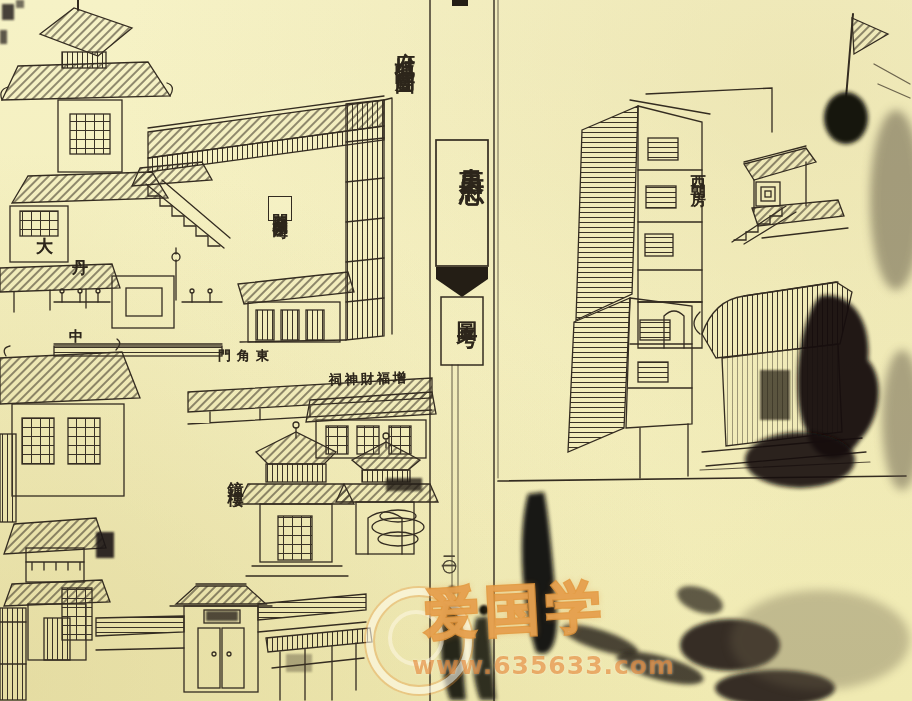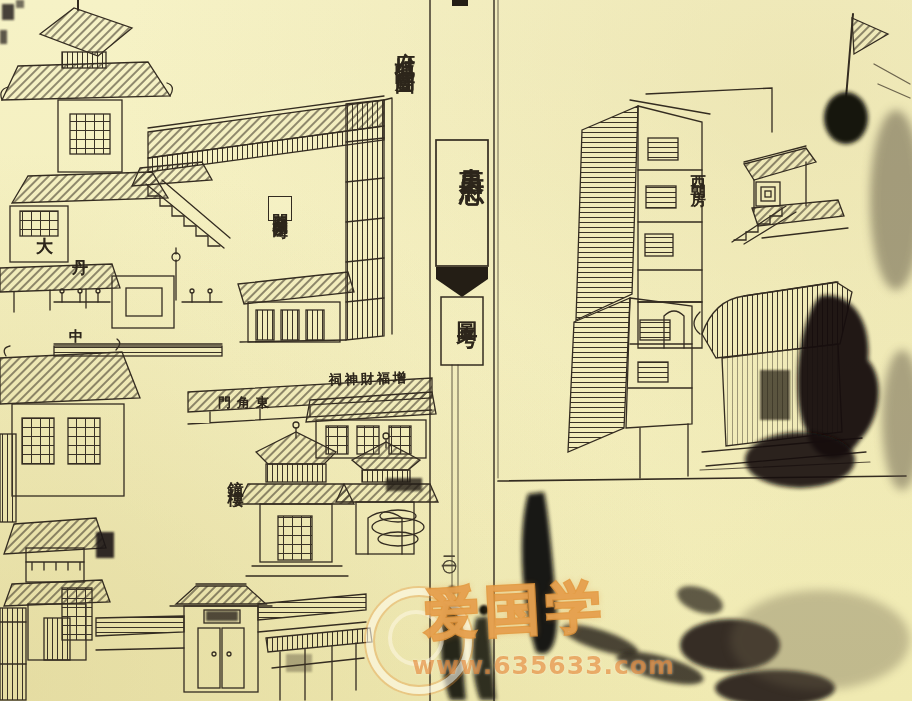--- a/index.html
+++ b/index.html
@@ -17,21 +17,21 @@
     position:absolute;z-index:2;color:#2d261b;font-weight:700;
     text-shadow:0 0 .6px rgba(45,38,27,.6);line-height:1.22;white-space:nowrap;
   }
   .vert{writing-mode:vertical-rl;text-orientation:upright;}
   .title-l{left:393px;top:36px;font-size:20px;letter-spacing:6px;}
   .compound{left:268px;top:196px;font-size:15px;letter-spacing:3px;
     border:1.5px solid #332b20;padding:4px 2px;background:rgba(246,242,198,.55);}
   .ch-da{left:36px;top:236px;font-size:17px;}
   .ch-dan{left:72px;top:258px;font-size:16px;}
   .ch-zhong{left:69px;top:328px;font-size:14px;}
-  .eastgate{left:218px;top:348px;font-size:13px;letter-spacing:6px;margin-top:47px;}
+  .eastgate{left:218px;top:348px;font-size:13px;letter-spacing:6px;}
   .shrine{left:329px;top:371px;font-size:13px;letter-spacing:3px;transform:rotate(-1.5deg);}
   .bell{left:226px;top:468px;font-size:16px;letter-spacing:10px;}
   .westchao{left:689px;top:164px;font-size:15px;letter-spacing:7px;}
   .spine-title{left:438px;top:147px;width:48px;font-size:25px;font-weight:900;
     letter-spacing:4px;text-align:center;}
   .spine-section{left:444px;top:305px;width:36px;font-size:21px;font-weight:900;
     letter-spacing:6px;text-align:center;}
   .pagenum{left:440px;top:545px;font-size:15px;color:#4e4736;filter:blur(.5px);letter-spacing:2px;}
   .wm{z-index:3;position:absolute;font-family:"DejaVu Sans",sans-serif;}
   .wm-ring{left:366px;top:588px;width:92px;height:92px;border-radius:50%;

